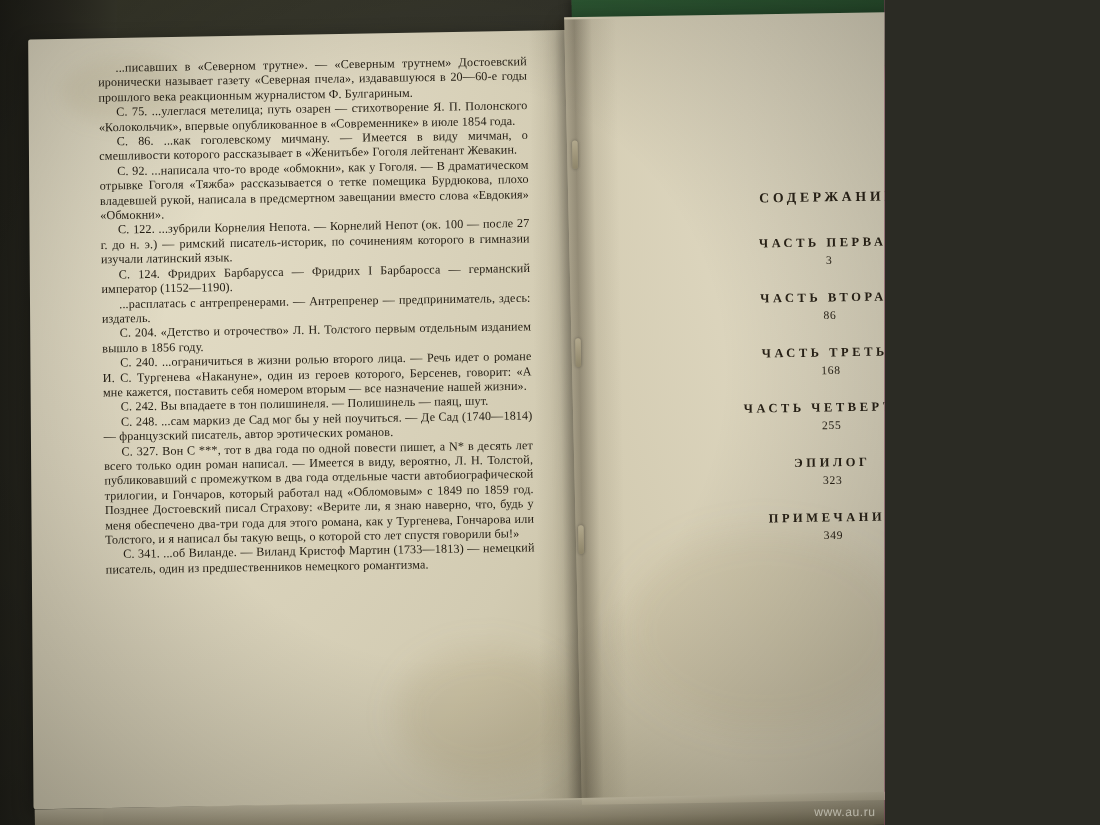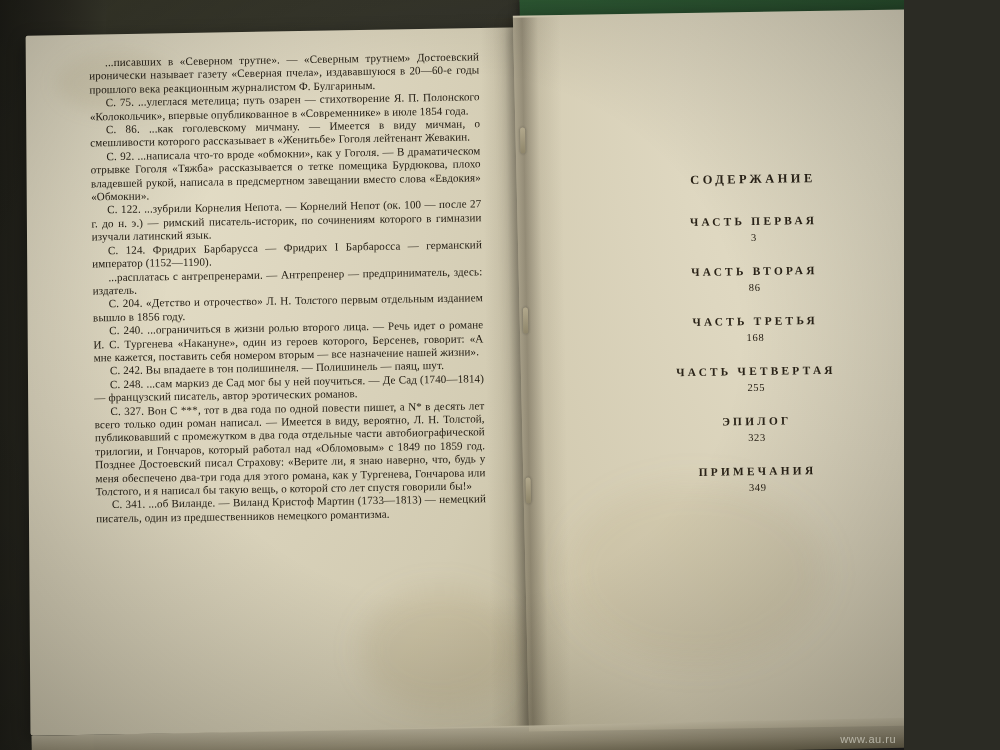--- a/index.html
+++ b/index.html
@@ -8,21 +8,21 @@
     background: #2b2b24;
   }
   body {
     width: 1000px;
     height: 750px;
     overflow: hidden;
     font-family: "Liberation Serif", serif;
   }
   #scene {
     position: relative;
-    width: 904px;
+    width: 804px;
     height: 750px;
     overflow: hidden;
     background: #ec4899;
   }
 
   
   .backdrop {
     position: absolute;
     inset: 0;
     background:

